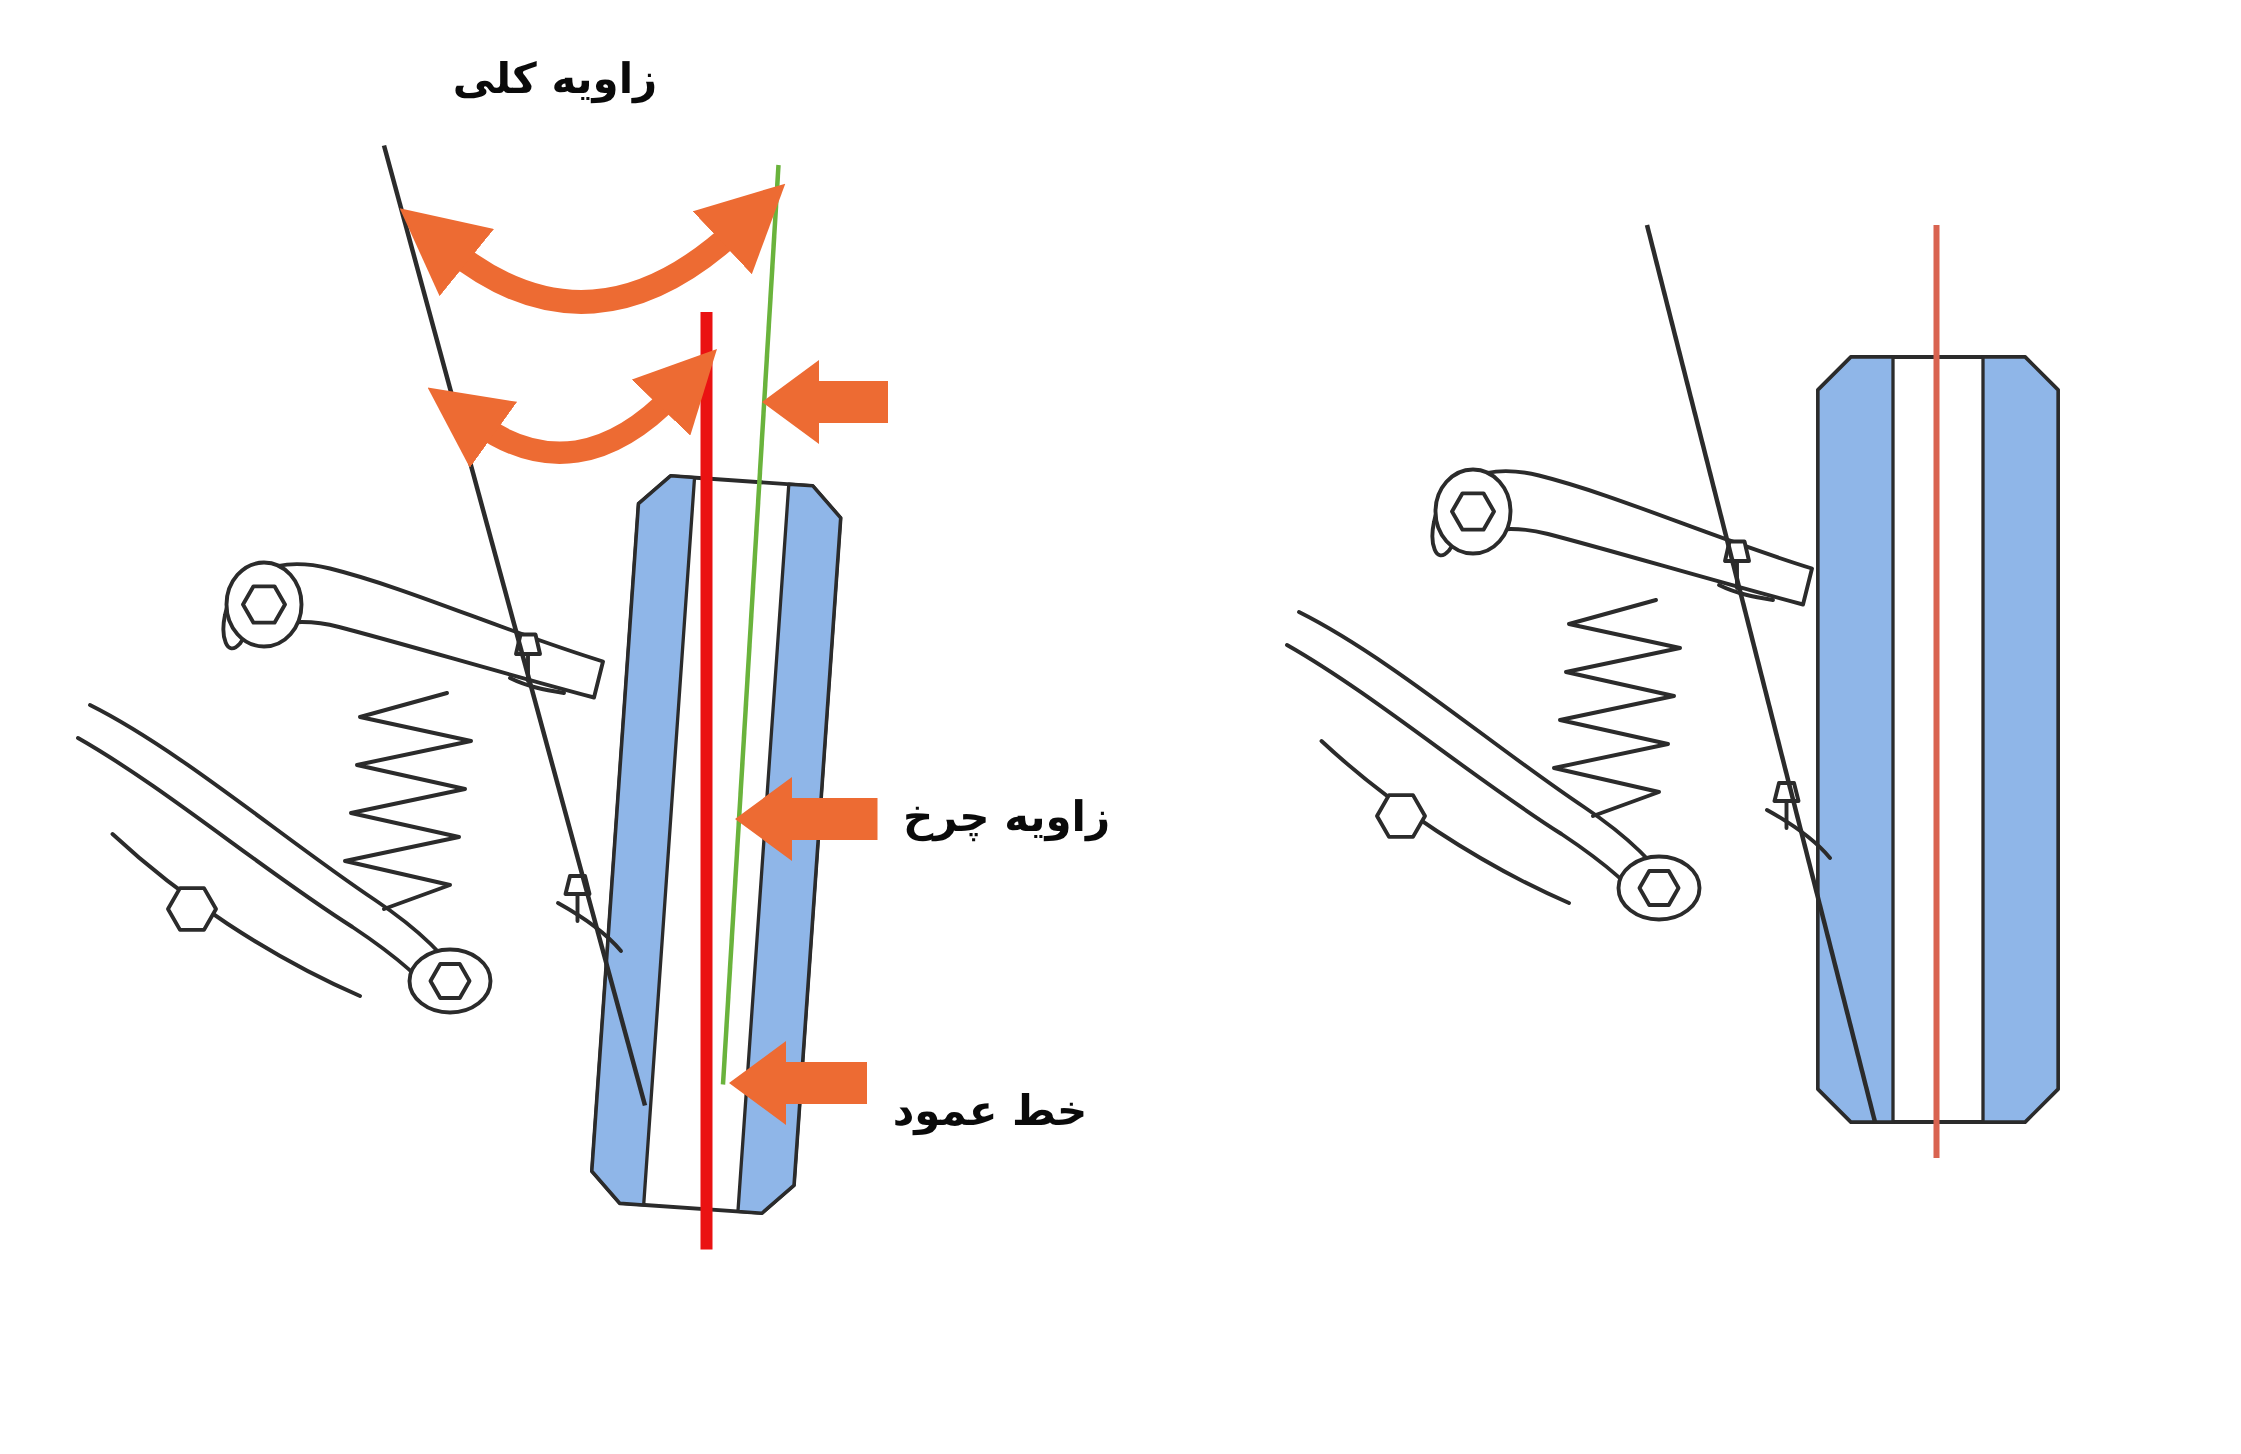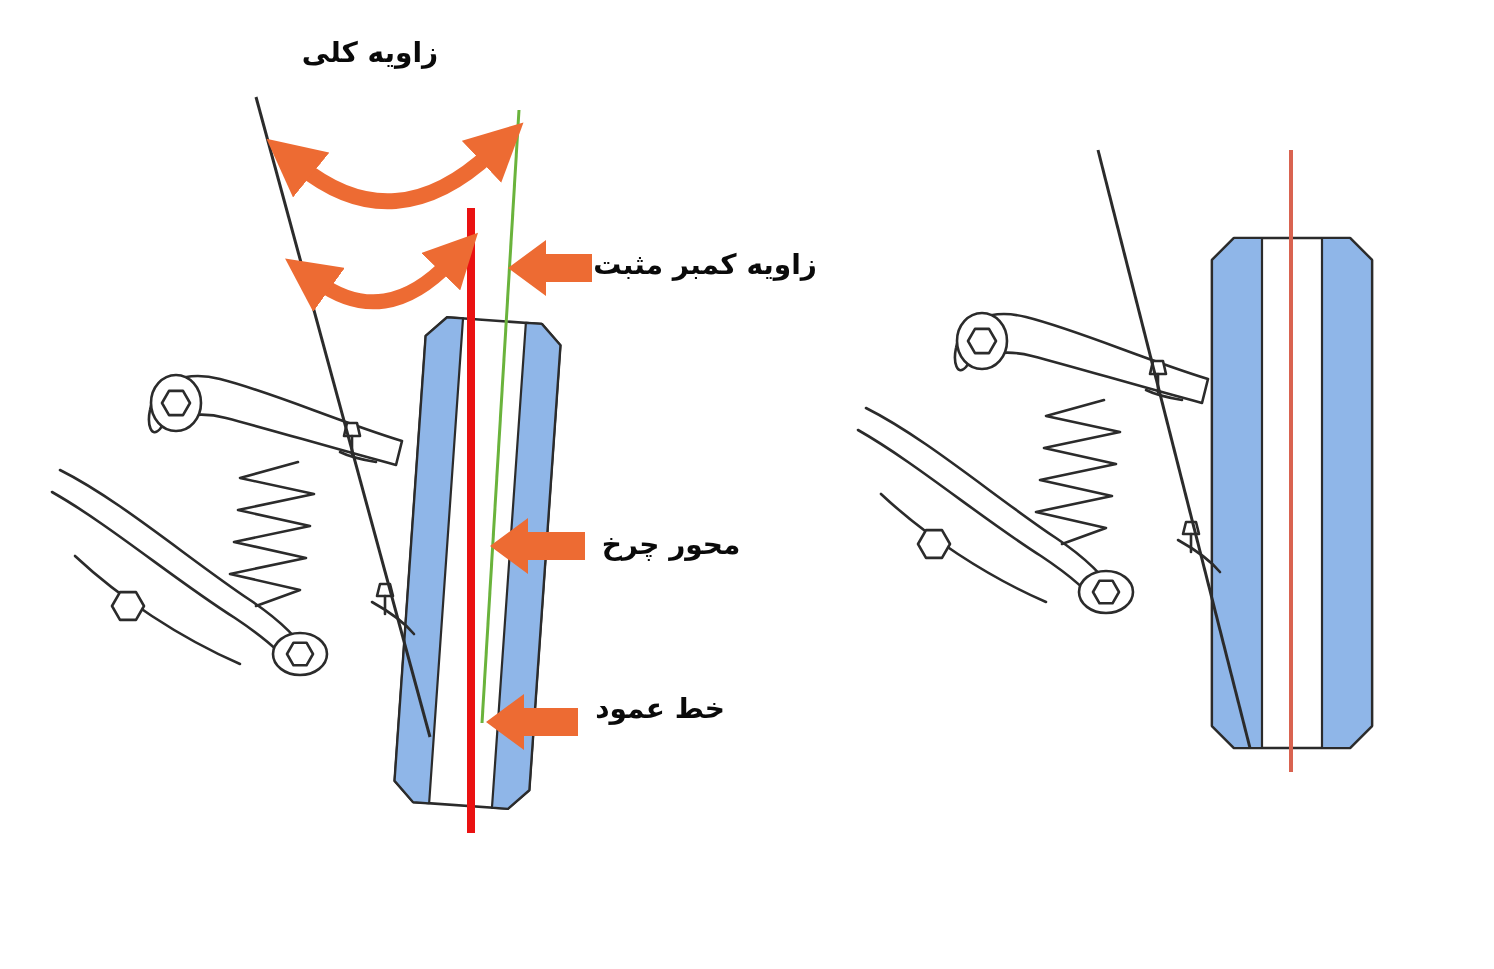--- a/index.html
+++ b/index.html
@@ -104,19 +104,18 @@
 
     <use href="#susp" transform="translate(806,-62)"></use>
 
     <line class="black-line" x1="1098" y1="150" x2="1250" y2="748" stroke-width="3"></line>
     <line class="salmon-line" x1="1291" y1="150" x2="1291" y2="772" stroke-width="4"></line>
   </svg>
 
   <div class="label" style="left:280px;top:36px;width:180px;">زاویه کلی</div>
 
 
-  <div class="label" style="left:602px;top:248px;width:215px;">زاویه کمبر مثبت</div>
 
-  <div class="label" style="left:596px;top:528px;width:150px;">محور چرخ</div>
+  <div class="label" style="left:596px;top:528px;width:150px;">زاویه چرخ</div>
 
-  <div class="label" style="left:590px;top:692px;width:140px;">خط عمود</div>
+  <div class="label" style="left:590px;top:724px;width:140px;">خط عمود</div>
 
 </div>
 
 </body></html>

